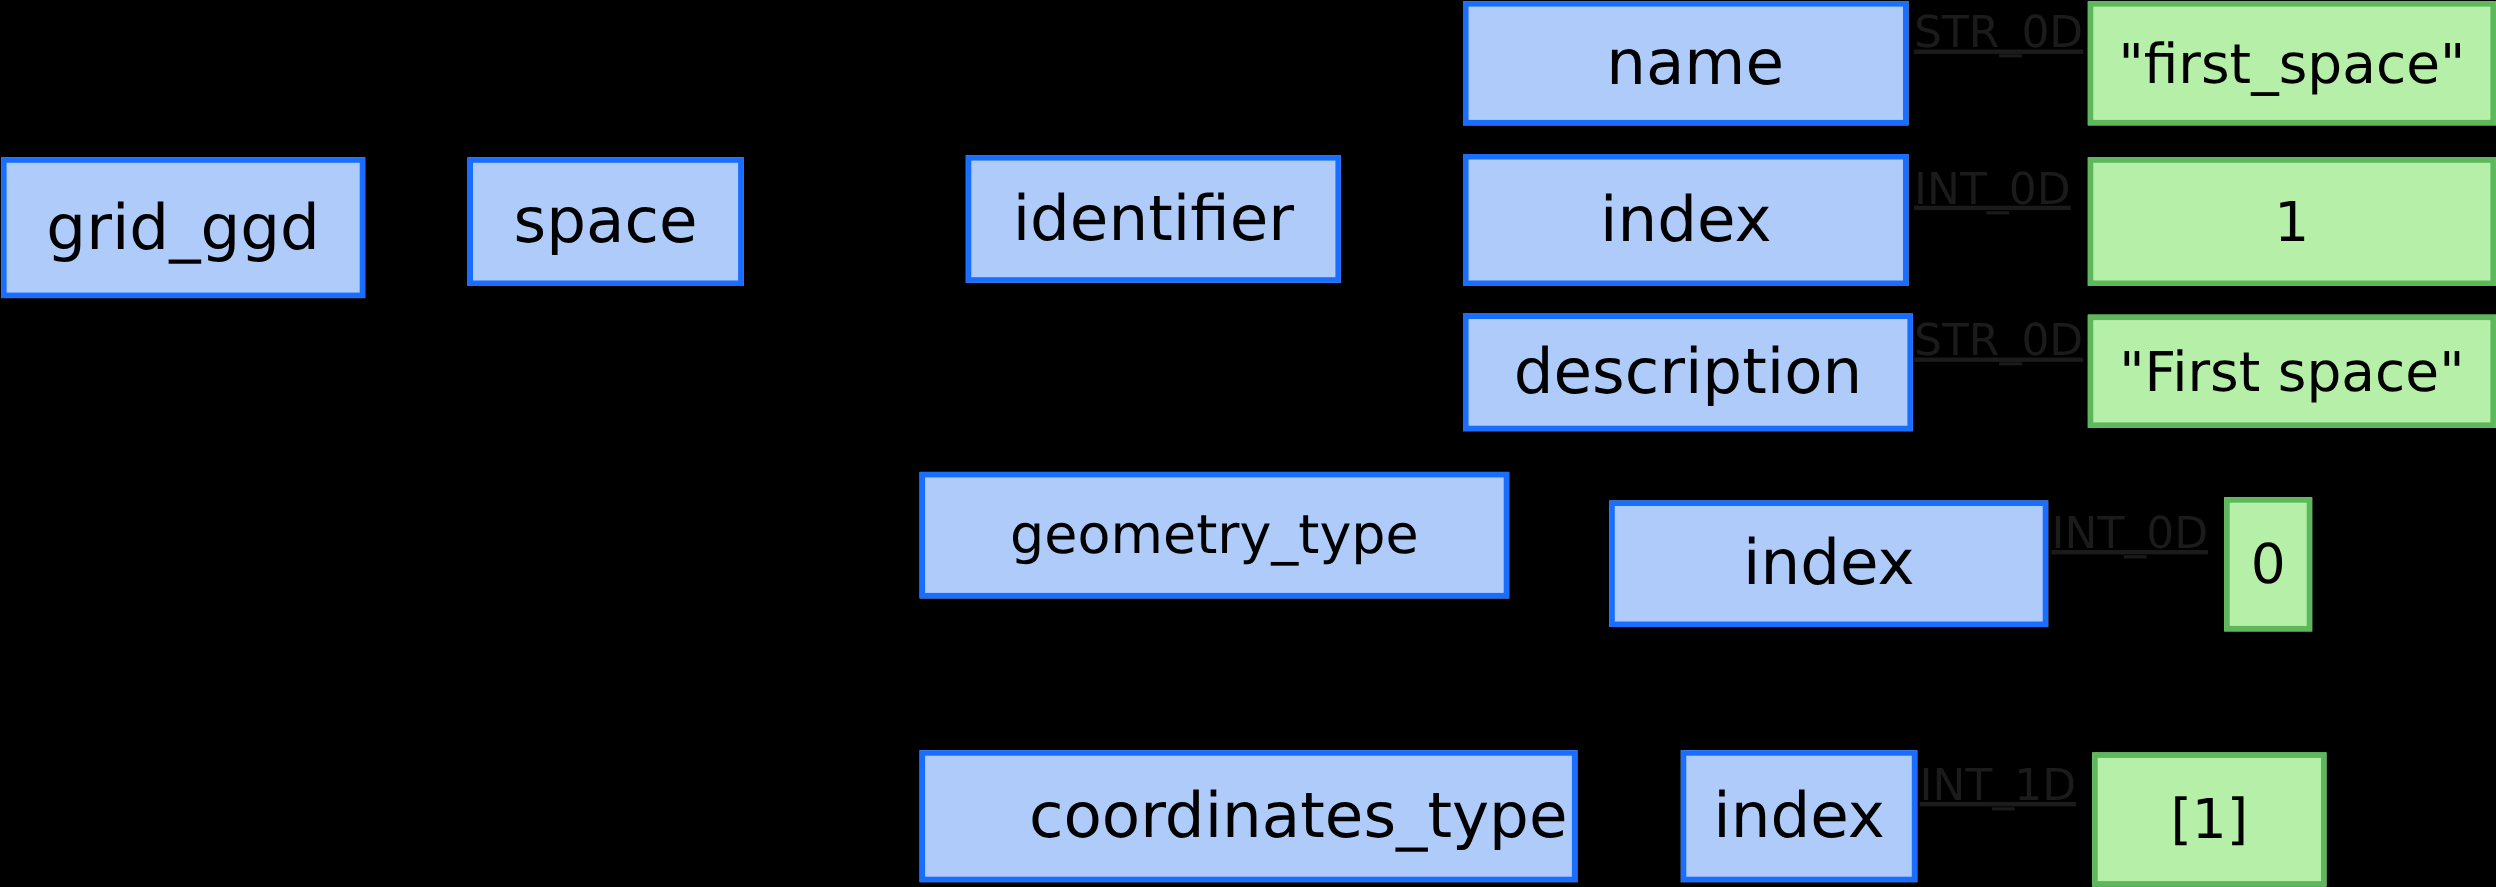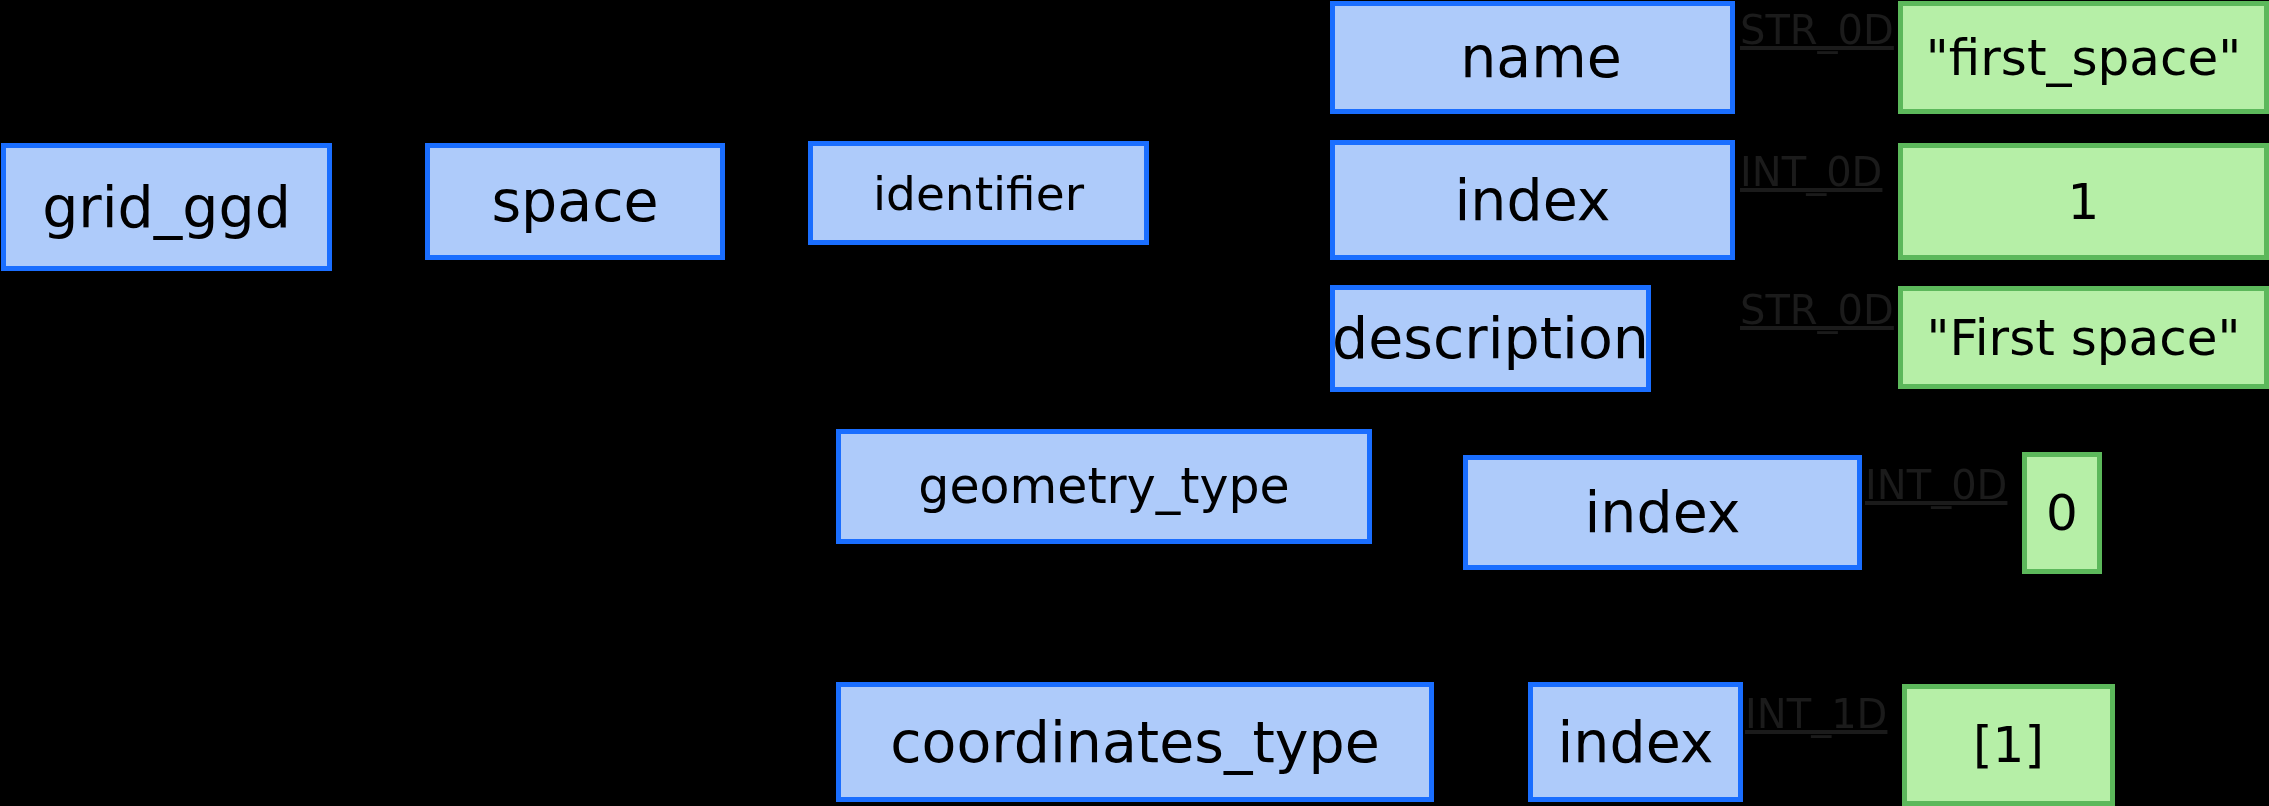--- a/index.html
+++ b/index.html
@@ -107,49 +107,49 @@
   <div class="type-label" style="left:1740px; top:290px;">STR_0D</div>
 
   <div class="type-label" style="left:1865px; top:465px;">INT_0D</div>
 
   <div class="type-label" style="left:1745px; top:694px;">INT_1D</div>
 
   <div class="node struct" style="left:1px; top:143px; width:331px; height:128px; font-size:57px;">
     <span class="node-label">grid_ggd</span>
   </div>
 
-  <div class="node struct" style="left:425px; top:143px; width:300px; height:117px; font-size:57px;">
+  <div class="node struct" style="left:425px; top:143px; width:251px; height:117px; font-size:57px;">
     <span class="node-label">space</span>
   </div>
 
-  <div class="node struct" style="left:808px; top:141px; width:341px; height:104px; font-size:47px;">
+  <div class="node struct" style="left:878px; top:141px; width:341px; height:116px; font-size:57px;">
     <span class="node-label">identifier</span>
   </div>
 
   <div class="node struct" style="left:1330px; top:1px; width:405px; height:113px; font-size:57px;padding-left:17px;">
     <span class="node-label">name</span>
   </div>
 
   <div class="node struct" style="left:1330px; top:140px; width:405px; height:120px; font-size:57px;">
     <span class="node-label">index</span>
   </div>
 
-  <div class="node struct" style="left:1330px; top:285px; width:321px; height:107px; font-size:57px;">
+  <div class="node struct" style="left:1330px; top:285px; width:409px; height:107px; font-size:57px;">
     <span class="node-label">description</span>
   </div>
 
   <div class="node struct" style="left:836px; top:429px; width:536px; height:115px; font-size:49px;">
     <span class="node-label">geometry_type</span>
   </div>
 
   <div class="node struct" style="left:1463px; top:455px; width:399px; height:115px; font-size:57px;">
     <span class="node-label">index</span>
   </div>
 
-  <div class="node struct" style="left:836px; top:682px; width:598px; height:120px; font-size:57px;">
+  <div class="node struct" style="left:836px; top:682px; width:598px; height:120px; font-size:57px;justify-content:flex-end;">
     <span class="node-label">coordinates_type</span>
   </div>
 
   <div class="node struct" style="left:1528px; top:682px; width:215px; height:120px; font-size:57px;">
     <span class="node-label">index</span>
   </div>
 
   <div class="node leaf" style="left:1898px; top:1px; width:371px; height:113px; font-size:50px;">
     <span class="node-label">"first_space"</span>
   </div>

